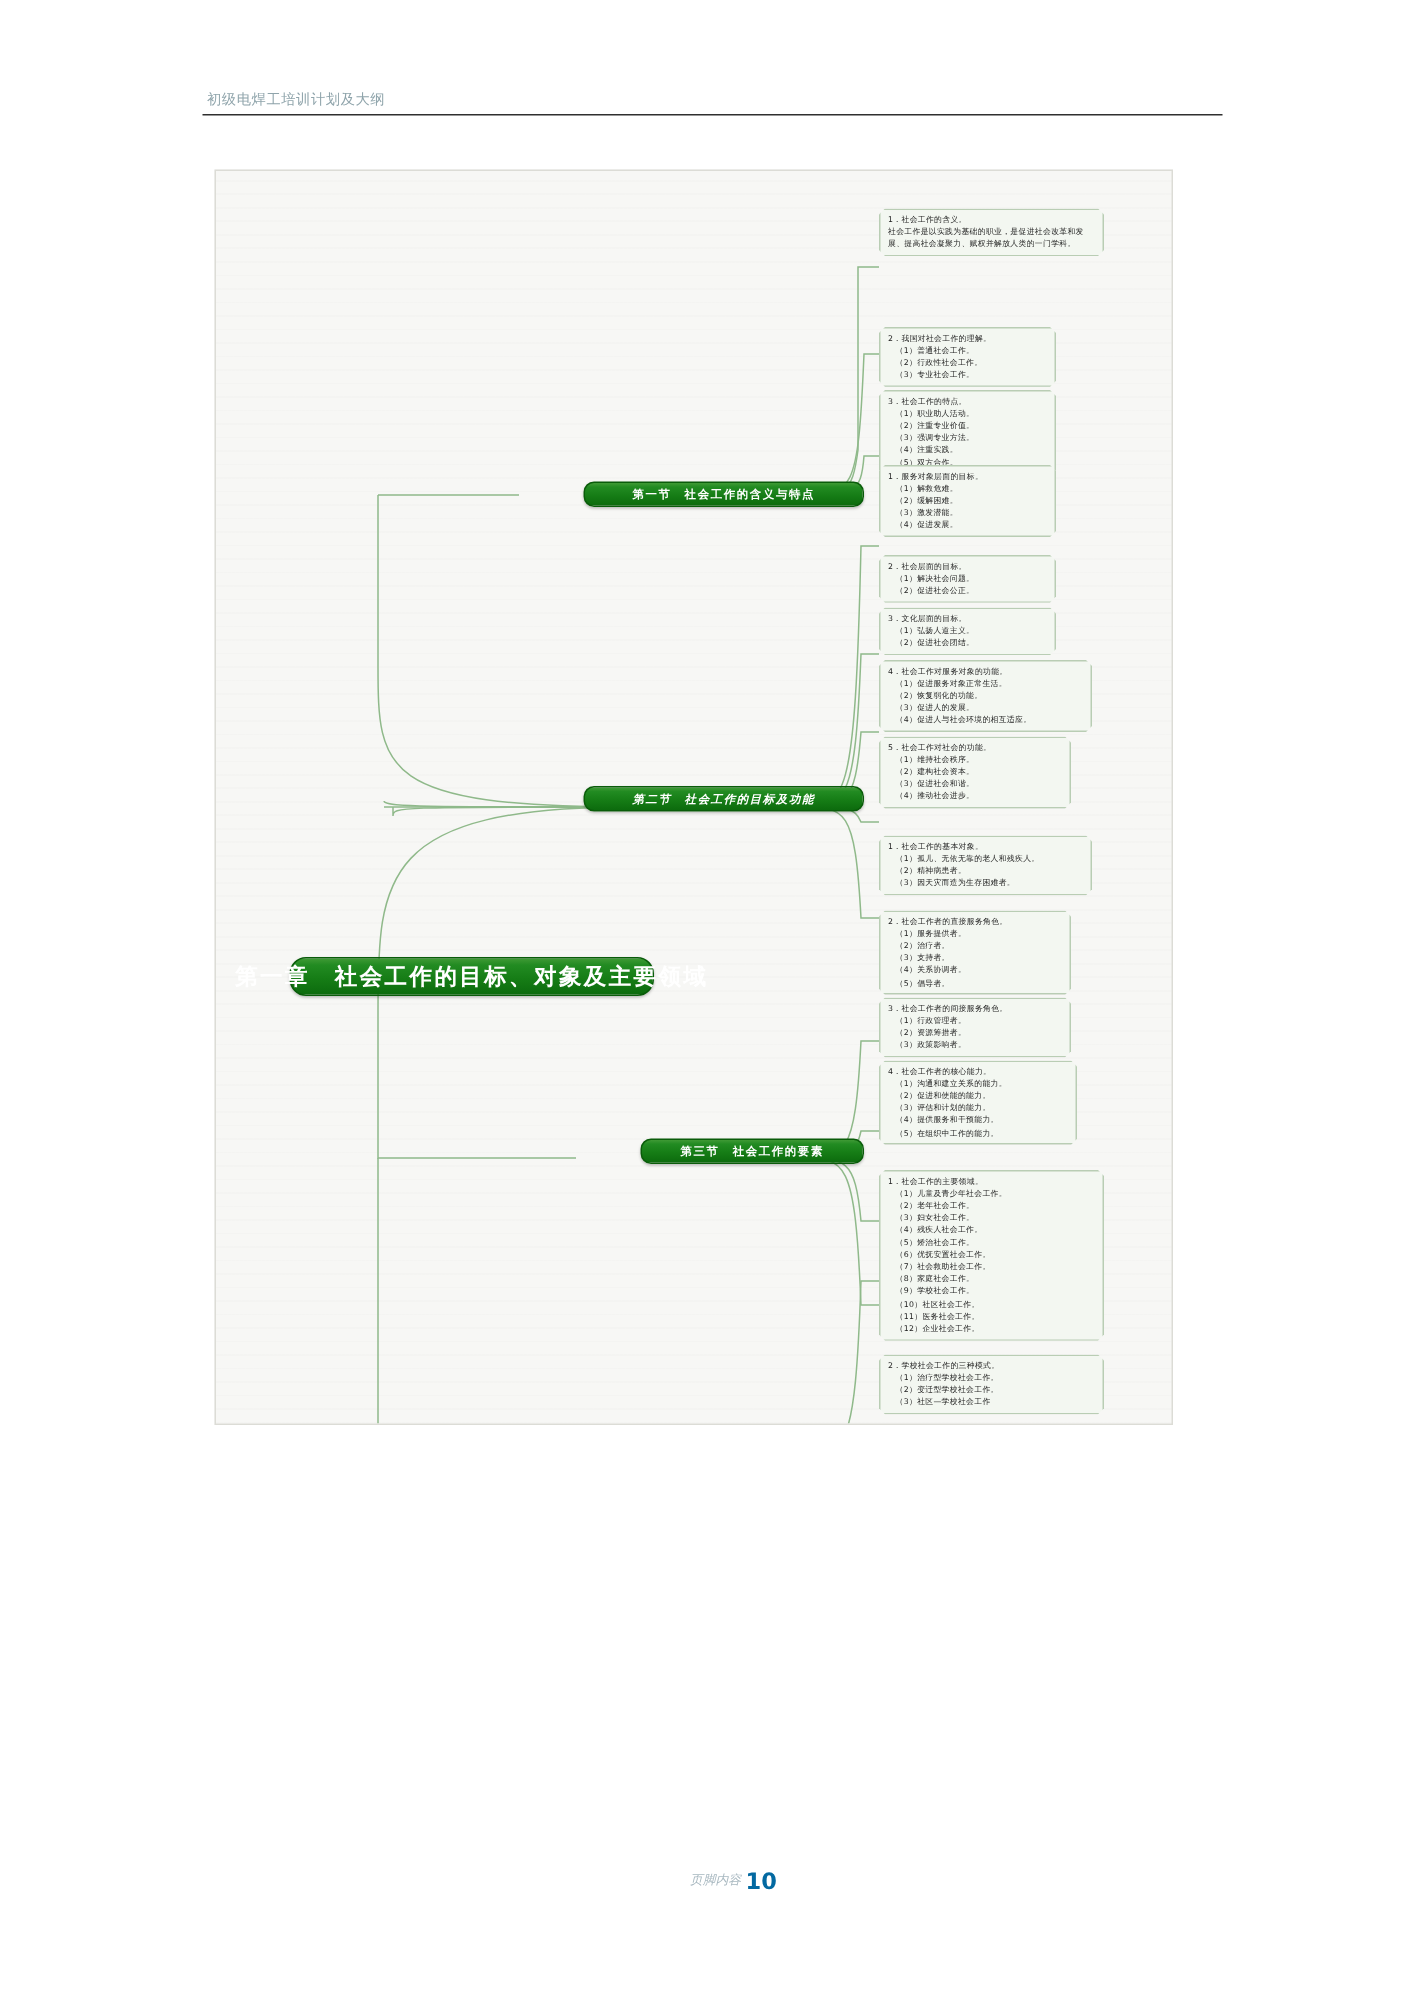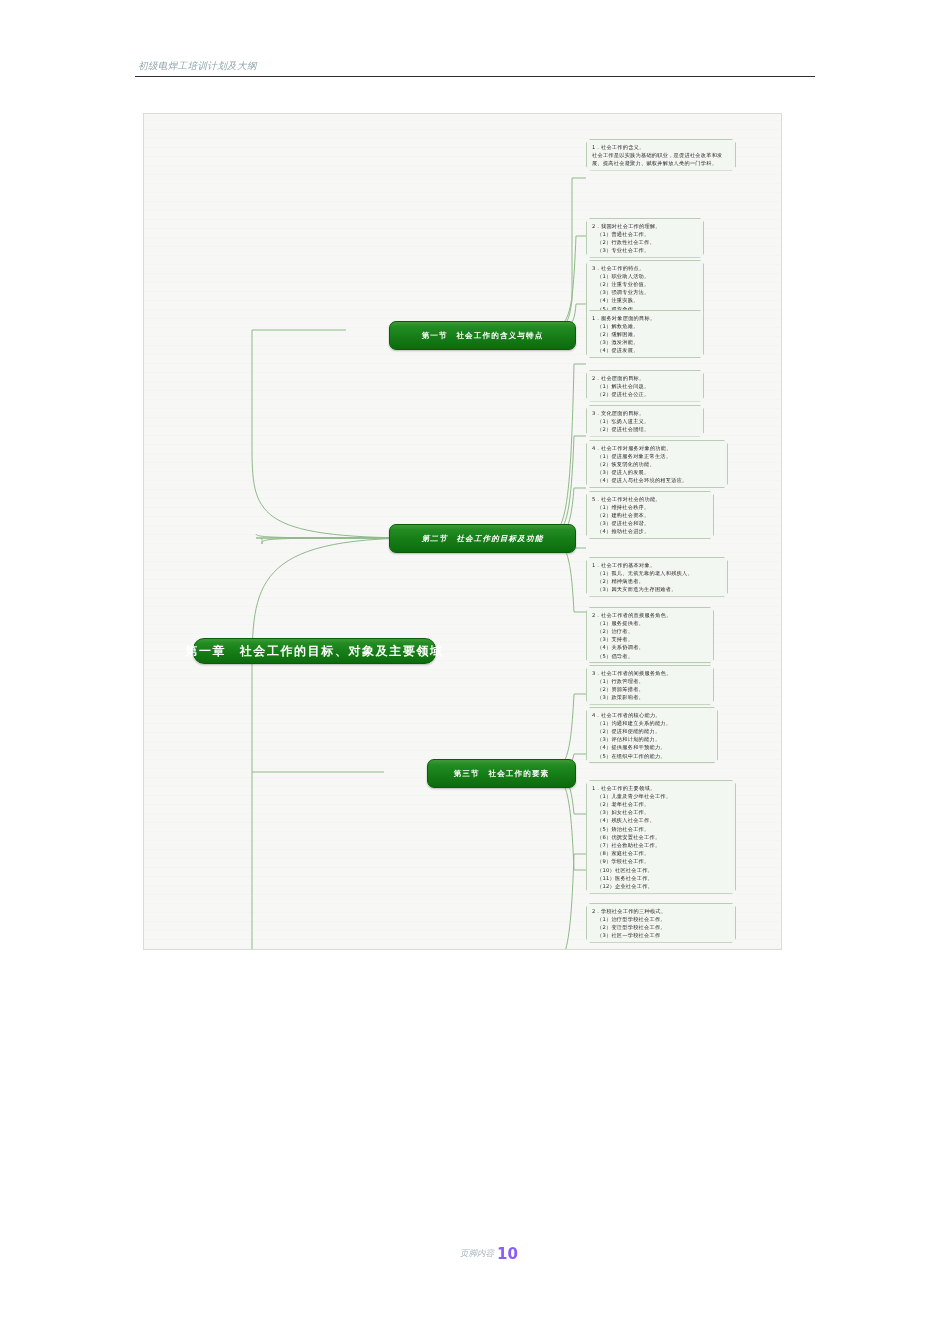--- a/index.html
+++ b/index.html
@@ -11,21 +11,20 @@
     overflow:hidden;
   }
   .page{position:relative;width:950px;height:1344px;}
 
   
   .doc-header{
     position:absolute;left:135px;top:60px;width:680px;
   }
   .doc-header .htext{
     font-family:"DejaVu Serif","Liberation Serif",serif;
-    font-style:italic;
     font-size:9.5px;
     color:#8fa4ab;
     letter-spacing:.4px;
     padding-left:3px;
     padding-bottom:3px;
     white-space:nowrap;
   }
   .doc-header .hrule{
     border-bottom:1.6px solid #2f2f2f;
     width:680px;
@@ -43,21 +42,21 @@
     font-size:8.5px;
     color:#a8b8c0;
     vertical-align:middle;
     margin-left:28px;
   }
   .doc-footer .fnum{
     display:inline-block;
     font-family:"DejaVu Sans","Liberation Sans",sans-serif;
     font-size:15px;
     font-weight:bold;
-    color:#8b5cf6;
+    color:#0369a1;
     vertical-align:middle;
     margin-left:3px;
   }
 
   
   .map-frame{
     position:absolute;left:143px;top:113px;
     width:637px;height:835px;
     background:#f7f7f5;
     border:1px solid #dcdcd6;
@@ -92,27 +91,27 @@
     align-items:center;
     justify-content:center;
     text-align:center;
     box-shadow:0 1px 2px rgba(0,0,0,.25);
     white-space:nowrap;
     padding:0 6px;
   }
   .root-node{
     left:49px;top:524px;
     width:243px;height:26px;
-    font-size:12px;
+    font-size:15px;
     letter-spacing:1.6px;
     border-radius:11px;
     text-align:center;
   }
   .sec-node{
-    height:29px;
+    height:17px;
     border-radius:7px;
     font-size:7.6px;
     letter-spacing:1.1px;
   }
   .sec1{left:245px;top:207px;width:187px;}
   .sec2{left:245px;top:410px;width:187px;font-style:italic;}
   .sec3{left:283px;top:645px;width:149px;}
 
   
   .leaf{

